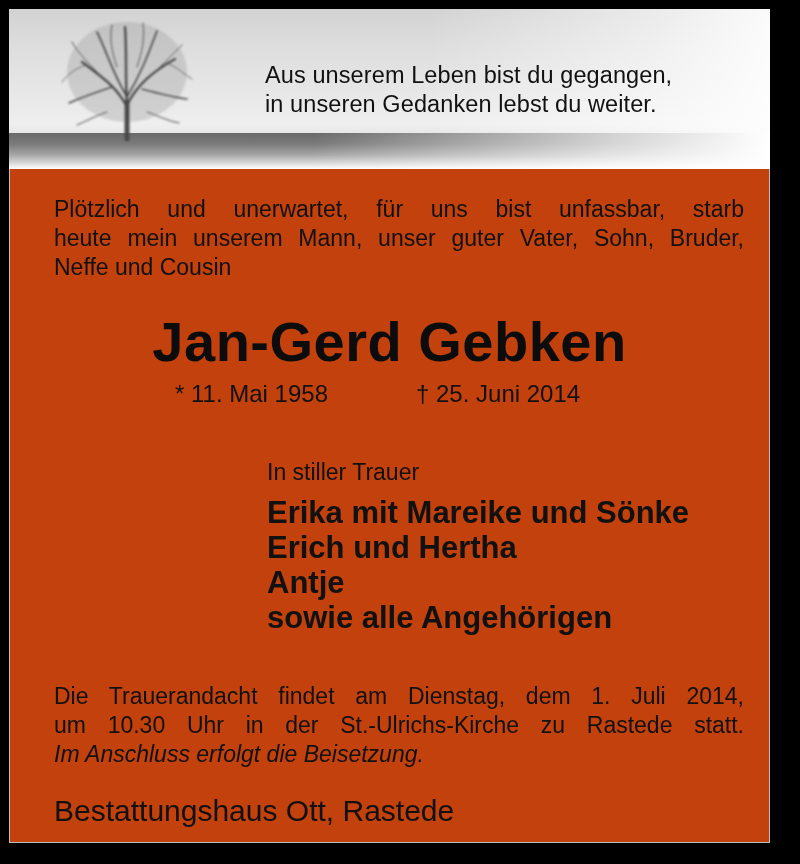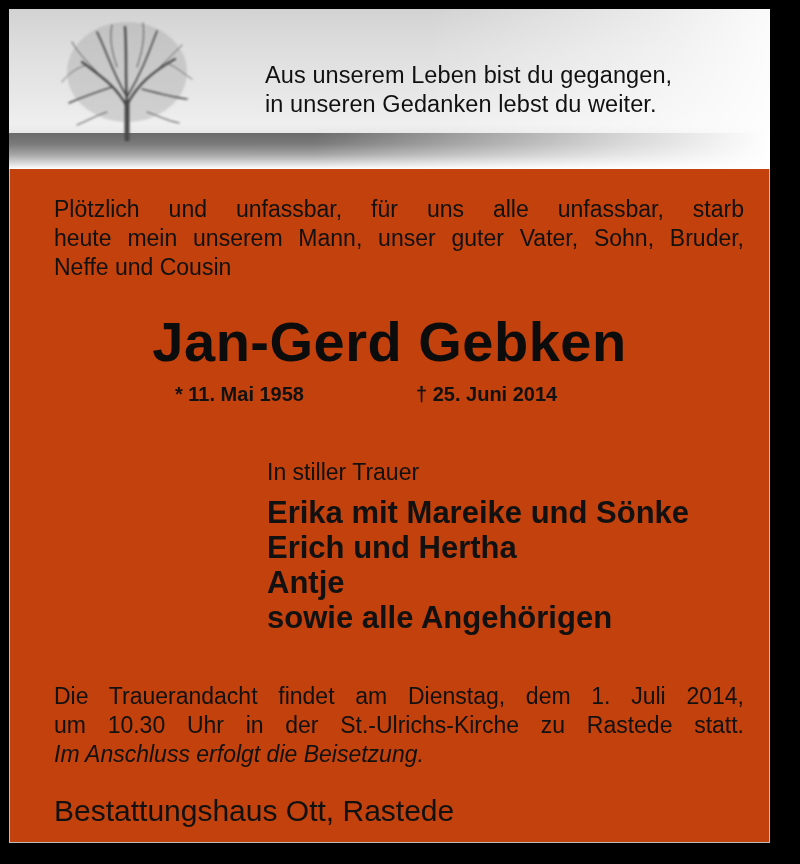--- a/index.html
+++ b/index.html
@@ -40,21 +40,21 @@
       font-family: "Liberation Sans Narrow", "Liberation Sans", sans-serif;
       font-size: 23px; line-height: 29px; text-align: justify;
     }
     .intro .l { display: block; text-align-last: justify; white-space: nowrap; }
     .intro .l.last { text-align-last: left; }
     .name {
       position: absolute; left: 0; width: 761px; top: 300px;
       text-align: center; font-weight: bold; font-size: 56px; line-height: 66px;
       letter-spacing: 0.5px; color: #0c0c0c;
     }
-    .dates { position: absolute; top: 370px; font-weight: bold; font-size: 20px; line-height: 30px; }
+    .dates { position: absolute; top: 370px; font-weight: normal; font-size: 24px; line-height: 30px; }
     .birth { left: 166px; }
     .death { left: 407px; text-align: center; }
     .mourn-label {
       position: absolute; left: 258px; top: 449px; font-size: 23px; line-height: 28px;
     }
     .mourners {
       position: absolute; left: 258px; top: 486px;
       font-weight: bold; font-size: 31px; line-height: 35px;
     }
     .service {
@@ -98,21 +98,21 @@
       <path d="M90 95 C100 98 110 104 122 106" stroke-width="1"></path>
     </g>
   </svg>
 
   <div class="quote">
     <div>Aus unserem Leben bist du gegangen,</div>
     <div>in unseren Gedanken lebst du weiter.</div>
   </div>
 
   <div class="intro">
-    <span class="l">Plötzlich und unfassbar, für uns alle unfassbar, starb</span>
+    <span class="l">Plötzlich und unerwartet, für uns bist unfassbar, starb</span>
     <span class="l">heute mein unserem Mann, unser guter Vater, Sohn, Bruder,</span>
     <span class="l last">Neffe und Cousin</span>
   </div>
 
   <div class="name">Jan-Gerd Gebken</div>
   <div class="dates birth">* 11. Mai 1958</div>
   <div class="dates death">† 25. Juni 2014</div>
 
   <div class="mourn-label">In stiller Trauer</div>
   <div class="mourners">

